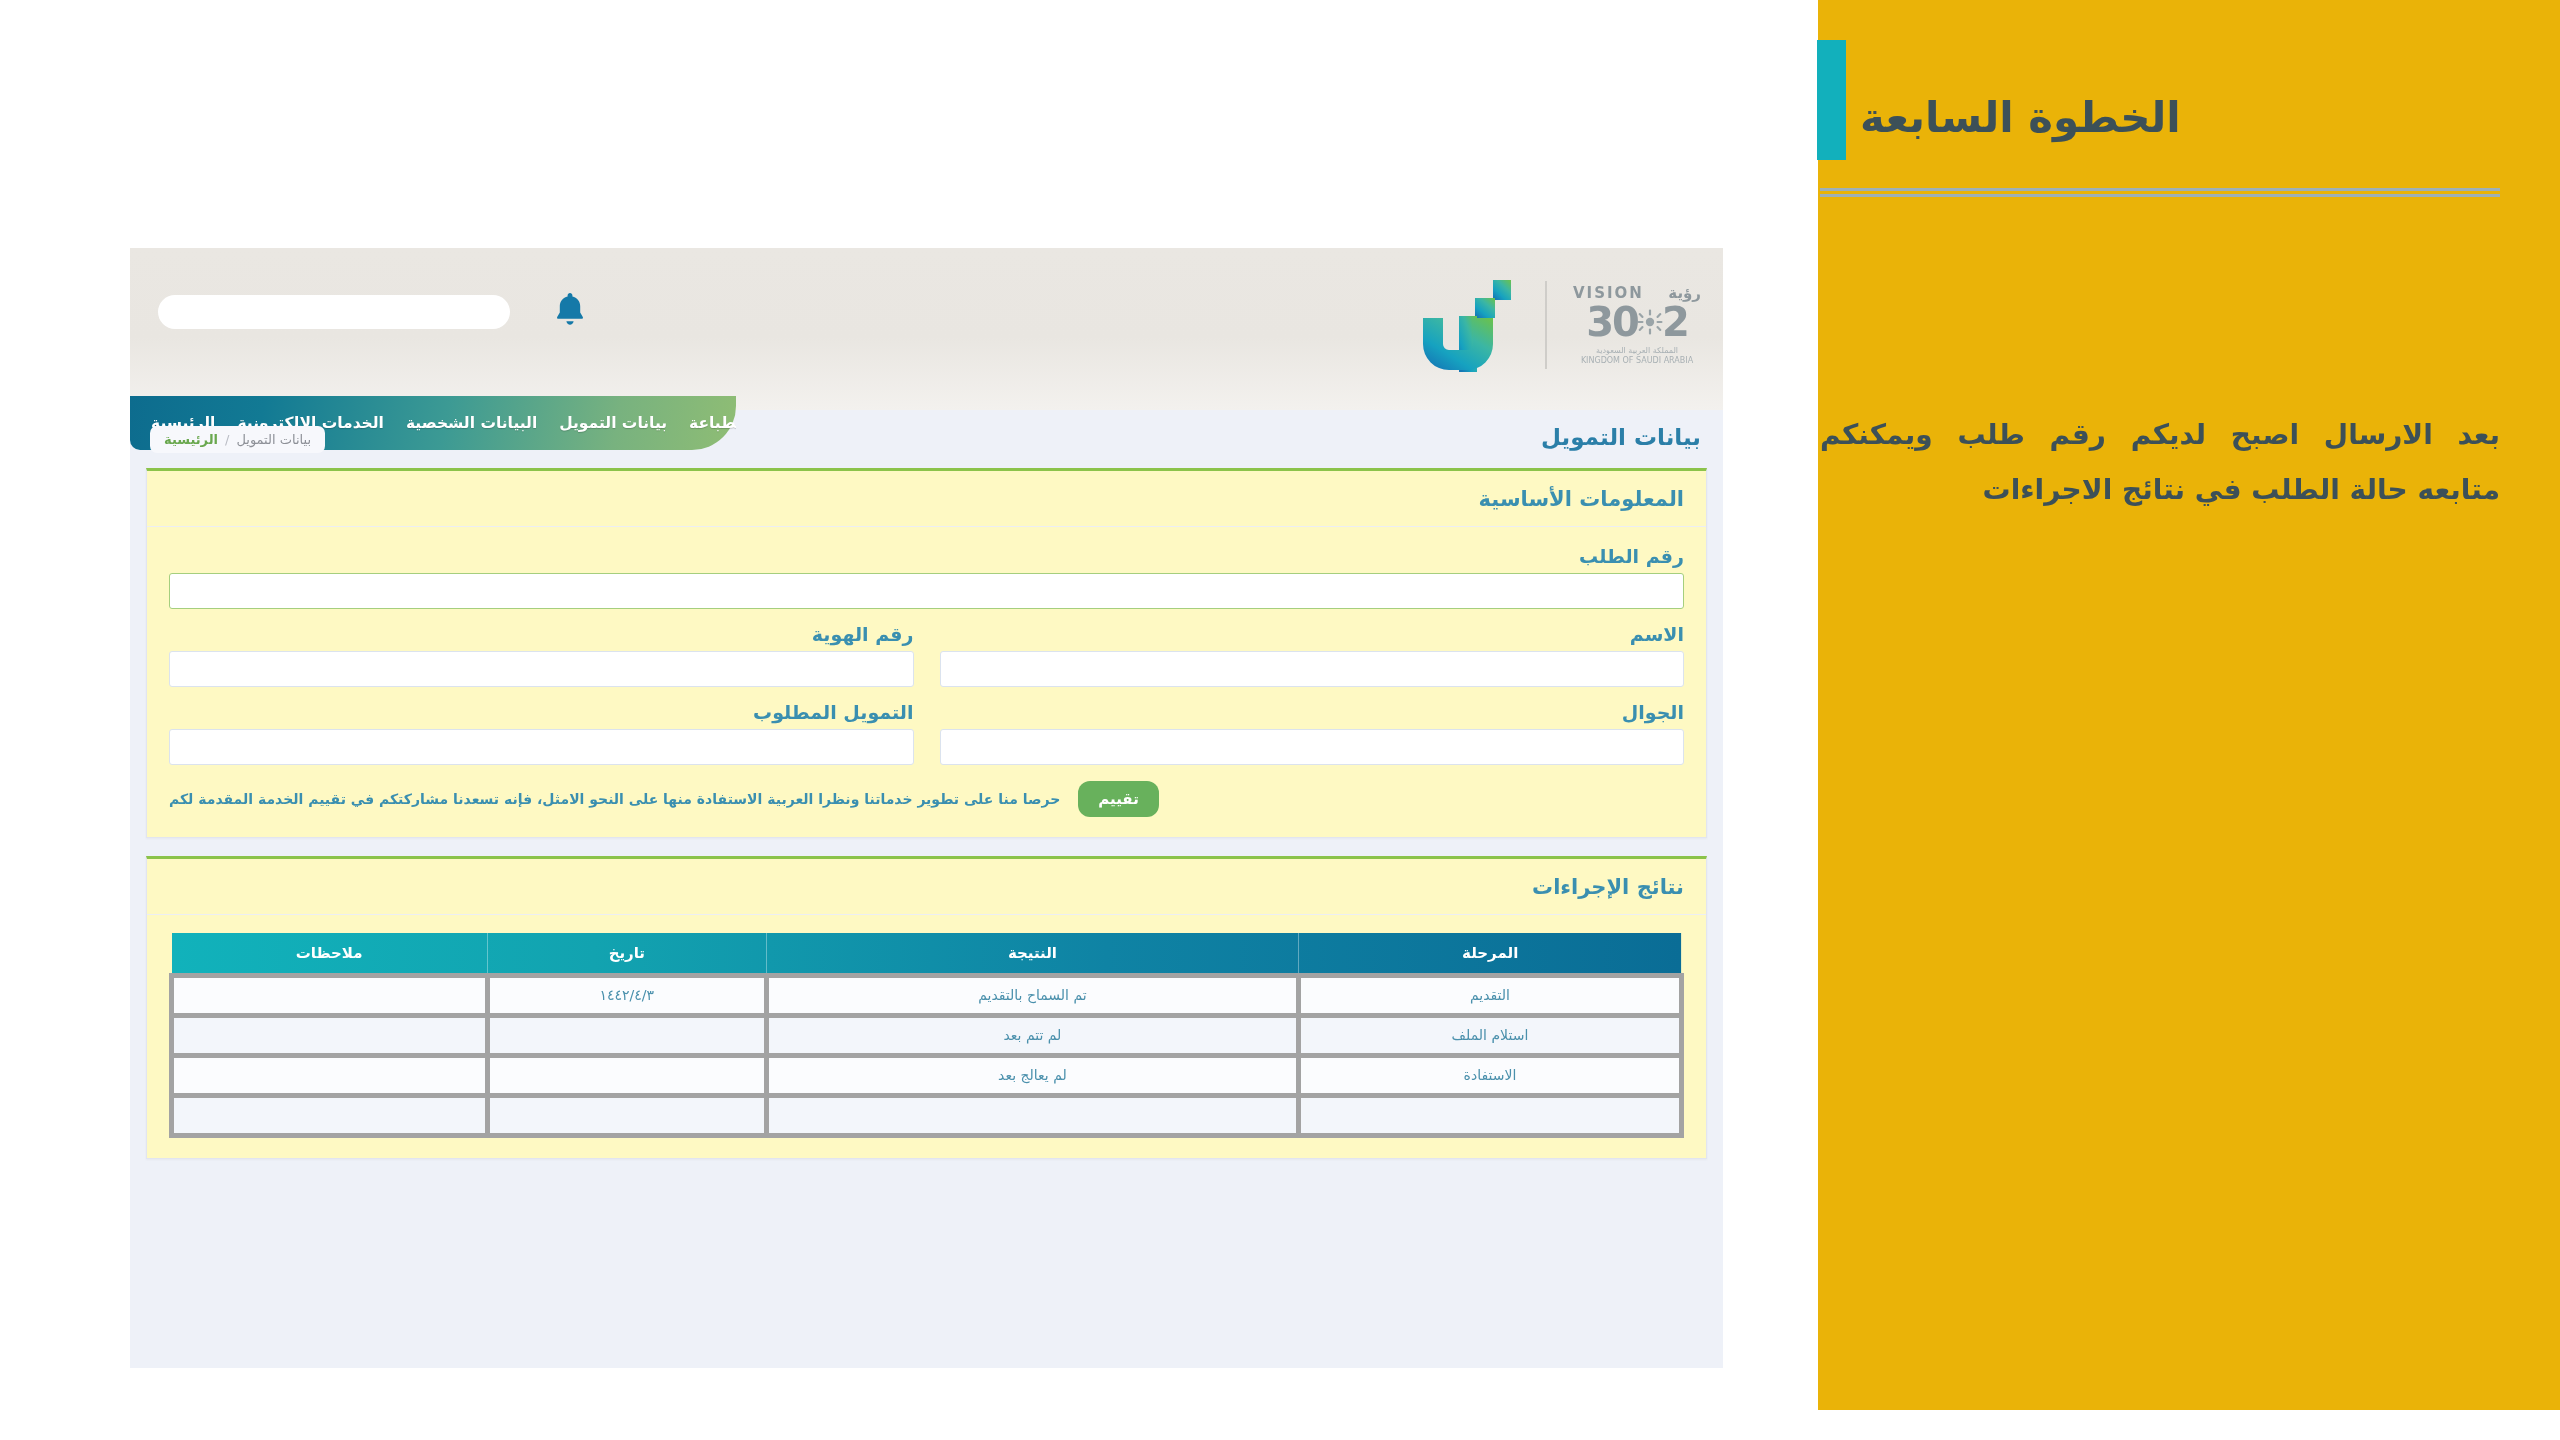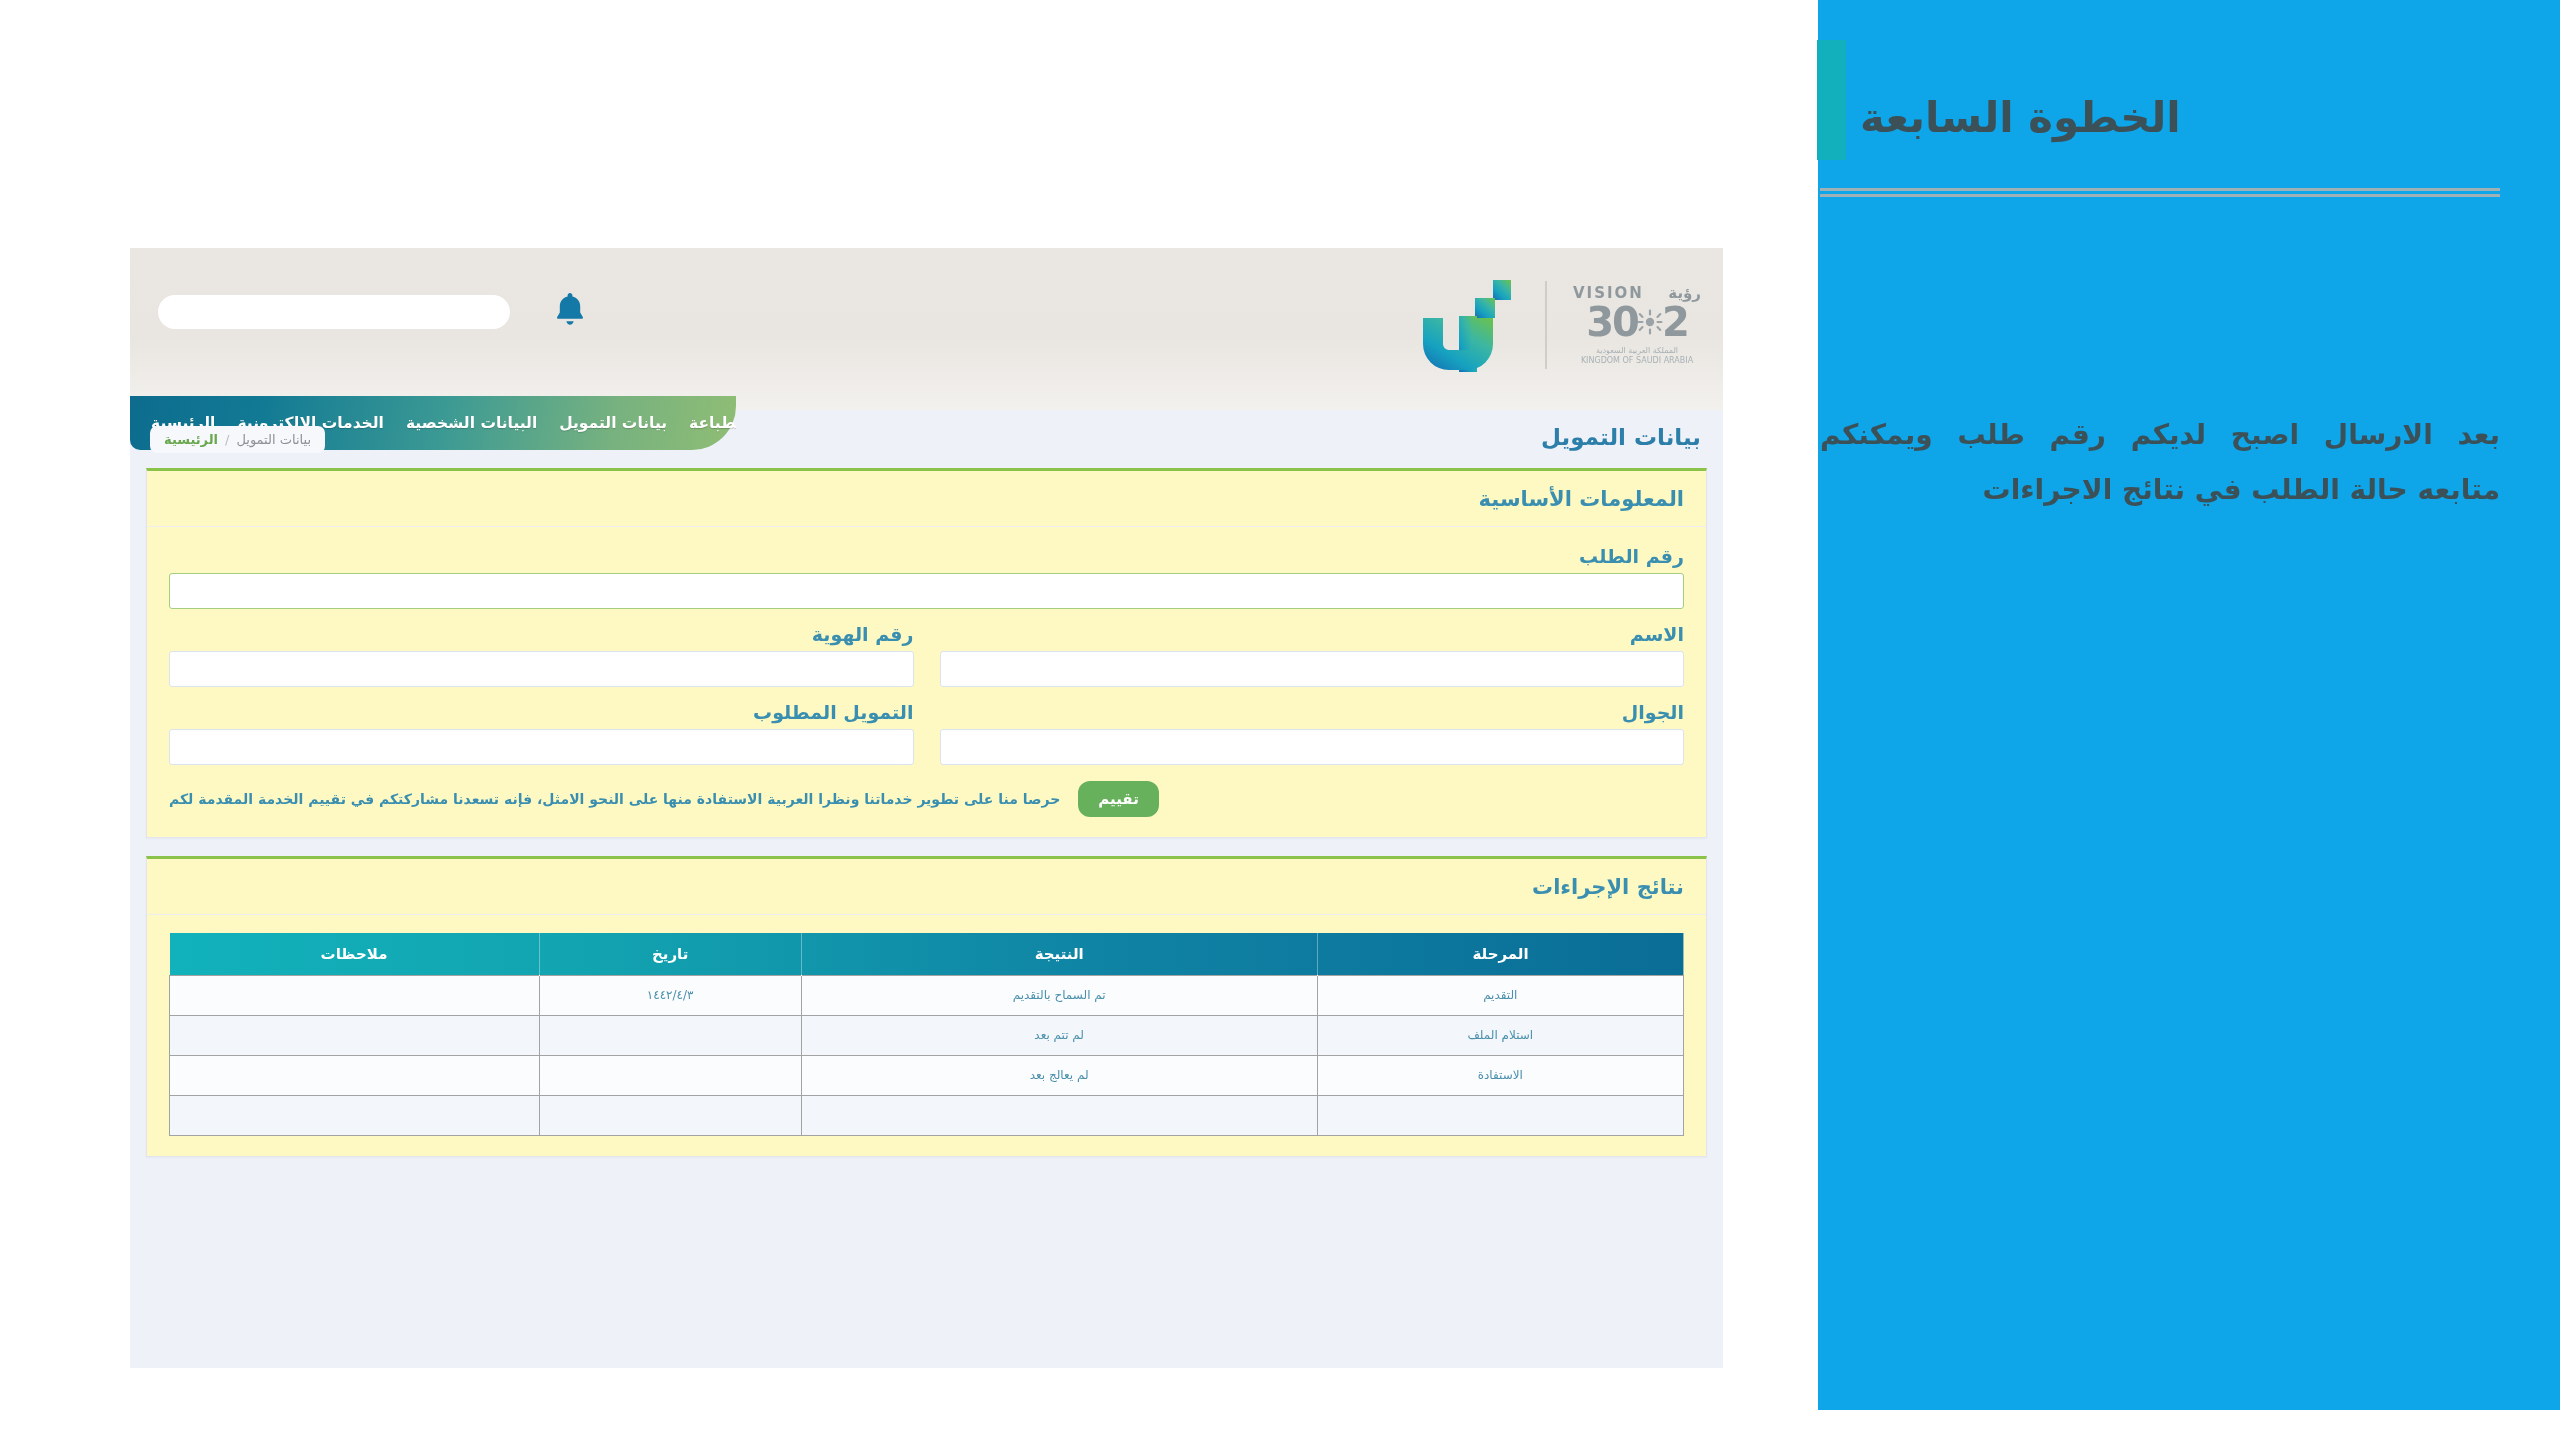--- a/index.html
+++ b/index.html
@@ -9,21 +9,21 @@
     background: #ffffff;
     font-family: "DejaVu Sans", "Liberation Sans", sans-serif;
     overflow: hidden;
   }
   #root { position: relative; width: 2560px; height: 1440px; background: #ffffff; }
 
   
   .side-panel {
     position: absolute; top: 0; right: 0;
     width: 742px; height: 1410px;
-    background: #0ea5e9;
+    background: #eab308;
   }
   .side-accent {
     position: absolute; top: 40px; right: 714px;
     width: 29px; height: 120px;
     background: #12b0bc;
   }
   .side-title {
     position: absolute; top: 95px; right: 60px;
     width: 640px;
     text-align: left;
@@ -182,22 +182,22 @@
 
   
   table.res { width: 100%; border-collapse: collapse; }
   table.res th {
     color: #ffffff; font-size: 15px; font-weight: bold;
     height: 42px; text-align: center; border-left: 1px solid rgba(255,255,255,.35);
   }
   table.res thead tr { background: linear-gradient(270deg,#0a6d96 0%, #0f83a4 38%, #12a3b0 72%, #11b2bb 100%); }
   table.res th:last-child { border-left: none; }
   table.res td {
-    height: 40px; text-align: center; font-size: 12px; color: #4a90ac;
-    border: 1px solid #a3a3a3; background: #fbfcfe;
+    height: 40px; text-align: center; font-size: 14px; color: #4a90ac;
+    border: 5px solid #a3a3a3; background: #fbfcfe;
   }
   table.res tr:nth-child(even) td { background: #f3f6fb; }
 
   
   svg { display: block; }
 </style>
 </head>
 <body>
 
 <div id="root">

